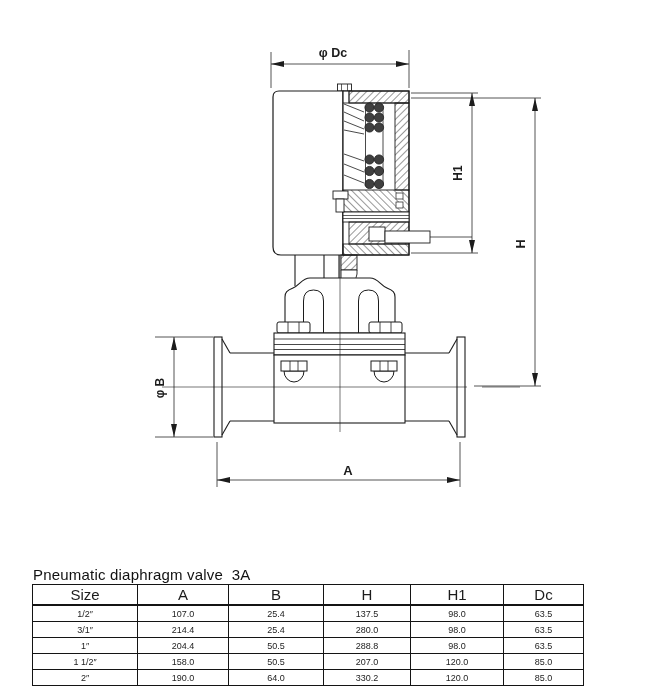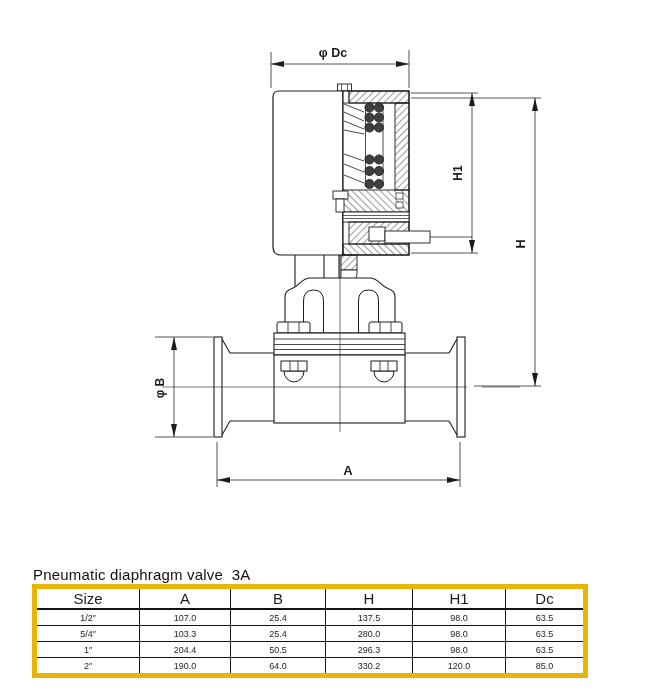--- a/index.html
+++ b/index.html
@@ -9,21 +9,21 @@
   }
   .drawing-wrap{position:absolute;left:12px;top:0;width:548px;height:535px;font-weight:bold;}
   svg text{font-family:"Liberation Sans",sans-serif;fill:#1c1c1c;}
   .doc-title{
     position:absolute;left:33px;top:547px;
     font-size:15px;letter-spacing:.2px;white-space:pre;color:#111;margin-top:19px;
   }
   table.spec{
     position:absolute;left:32px;top:584px;width:551px;
     border-collapse:collapse;table-layout:fixed;
-    border:5px solid #eab308;background:#fff;
+    border:1px solid #eab308;background:#fff;
   }
   table.spec th{
     border:1px solid #141414;border-bottom:2px solid #141414;
     height:19px;font-size:15px;font-weight:400;text-align:center;vertical-align:middle;padding:0;
   }
   table.spec td{
     border:1px solid #141414;height:15px;font-size:9px;
     text-align:center;vertical-align:middle;padding:0;color:#222;
   }
 </style>
@@ -231,34 +231,42 @@
   <tbody>
       <tr>
         <td>1/2″</td>
         <td>107.0</td>
         <td>25.4</td>
         <td>137.5</td>
         <td>98.0</td>
         <td>63.5</td>
       </tr>
       <tr>
-        <td>5/4″</td>
-        <td>103.3</td>
+        <td>3/1″</td>
+        <td>214.4</td>
         <td>25.4</td>
         <td>280.0</td>
         <td>98.0</td>
         <td>63.5</td>
       </tr>
       <tr>
         <td>1″</td>
         <td>204.4</td>
         <td>50.5</td>
-        <td>296.3</td>
+        <td>288.8</td>
         <td>98.0</td>
         <td>63.5</td>
+      </tr>
+      <tr>
+        <td>1 1/2″</td>
+        <td>158.0</td>
+        <td>50.5</td>
+        <td>207.0</td>
+        <td>120.0</td>
+        <td>85.0</td>
       </tr>
       <tr>
         <td>2″</td>
         <td>190.0</td>
         <td>64.0</td>
         <td>330.2</td>
         <td>120.0</td>
         <td>85.0</td>
       </tr>
     </tbody>

